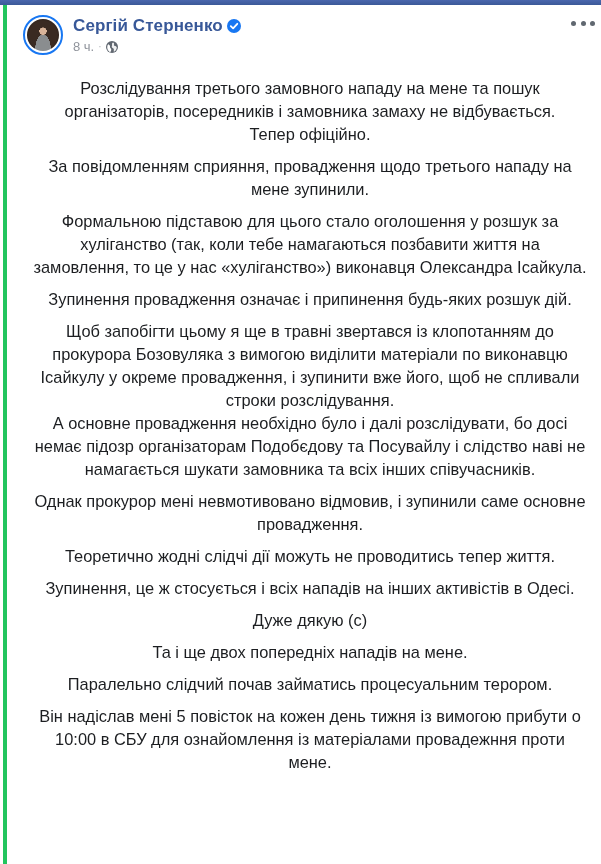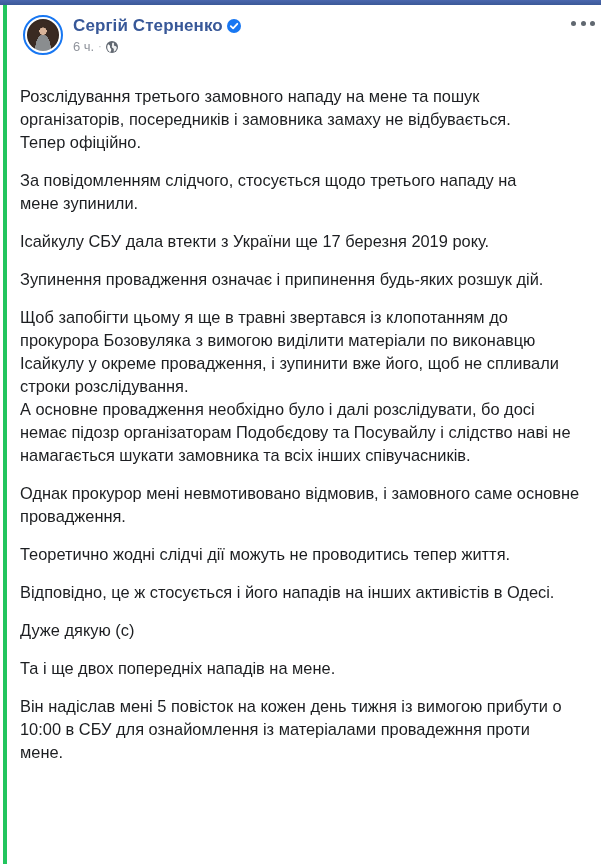--- a/index.html
+++ b/index.html
@@ -118,22 +118,23 @@
     .body {
       position: absolute;
       left: 13px;
       top: 65px;
       width: 580px;
       color: #1c1e21;
       font-size: 16.4px;
       line-height: 23px;
     }
     .body p {
-      margin: 15px 0 9px 0;
+      margin: 7px 0 9px 0;
       white-space: pre-line;
+      text-align: center;
     }
   </style>
 </head>
 <body>
 
 <div class="topbar"></div>
 
 <div class="post">
 
   <div class="header">
@@ -144,21 +145,21 @@
       <div class="name-row">
         <span class="author-name">Сергій Стерненко</span>
         <span class="verified">
           <svg width="14" height="14" viewBox="0 0 14 14">
             <circle cx="7" cy="7" r="7" fill="#1877f2"></circle>
             <path d="M3.8 7.2 L6.1 9.4 L10.3 4.8" stroke="#ffffff" stroke-width="1.8" fill="none" stroke-linecap="round" stroke-linejoin="round"></path>
           </svg>
         </span>
       </div>
       <div class="time-row">
-        <span>6 ч.</span>
+        <span>8 ч.</span>
         <span class="dot">·</span>
         <span class="globe">
           <svg width="12" height="12" viewBox="0 0 12 12">
             <circle cx="6" cy="6" r="6" fill="#606770"></circle>
             <path d="M2.2 3.2 C3.4 3.6 4.2 4.6 4.0 5.8 C3.9 6.8 4.8 7.2 5.2 8.2 C5.5 9.2 4.8 10.4 4.2 11.2 C2.6 10.4 1.2 8.6 1.2 6.2 C1.2 5.0 1.6 4.0 2.2 3.2 Z" fill="#ffffff"></path>
             <path d="M7.2 1.4 C8.0 2.0 8.4 2.8 8.0 3.6 C7.6 4.2 8.2 5.0 9.0 5.0 C9.8 5.0 10.4 5.6 10.8 6.4 C10.6 8.4 9.4 10.0 7.8 10.8 C7.6 9.6 8.2 8.6 7.6 7.8 C7.0 7.0 6.0 7.0 5.8 6.0 C5.6 5.0 6.4 4.4 6.0 3.4 C5.8 2.6 6.4 1.8 7.2 1.4 Z" fill="#ffffff" opacity="0.9"></path>
           </svg>
         </span>
       </div>
     </div>
@@ -167,35 +168,38 @@
   <div class="more">
     <span></span>
     <span></span>
     <span></span>
   </div>
 
   <div class="body">
     <p>Розслідування третього замовного нападу на мене та пошук
 організаторів, посередників і замовника замаху не відбувається.
 Тепер офіційно.</p>
-    <p>За повідомленням слідчого, стосується щодо третього нападу на
+    <p>За повідомленням сприяння, провадження щодо третього нападу на
 мене зупинили.</p>
-    <p>Ісайкулу СБУ дала втекти з України ще 17 березня 2019 року.</p>
+    <p>Формальною підставою для цього стало оголошення у розшук за
+хуліганство (так, коли тебе намагаються позбавити життя на
+замовлення, то це у нас «хуліганство») виконавця Олександра Ісайкула.</p>
     <p>Зупинення провадження означає і припинення будь-яких розшук дій.</p>
     <p>Щоб запобігти цьому я ще в травні звертався із клопотанням до
 прокурора Бозовуляка з вимогою виділити матеріали по виконавцю
 Ісайкулу у окреме провадження, і зупинити вже його, щоб не спливали
 строки розслідування.
 А основне провадження необхідно було і далі розслідувати, бо досі
 немає підозр організаторам Подобєдову та Посувайлу і слідство наві не
 намагається шукати замовника та всіх інших співучасників.</p>
-    <p>Однак прокурор мені невмотивовано відмовив, і замовного саме основне
+    <p>Однак прокурор мені невмотивовано відмовив, і зупинили саме основне
 провадження.</p>
     <p>Теоретично жодні слідчі дії можуть не проводитись тепер життя.</p>
-    <p>Відповідно, це ж стосується і його нападів на інших активістів в Одесі.</p>
+    <p>Зупинення, це ж стосується і всіх нападів на інших активістів в Одесі.</p>
     <p>Дуже дякую (с)</p>
     <p>Та і ще двох попередніх нападів на мене.</p>
+    <p>Паралельно слідчий почав займатись процесуальним терором.</p>
     <p>Він надіслав мені 5 повісток на кожен день тижня із вимогою прибути о
 10:00 в СБУ для ознайомлення із матеріалами провадежння проти
 мене.</p>
   </div>
 
 </div>
 
 </body></html>

